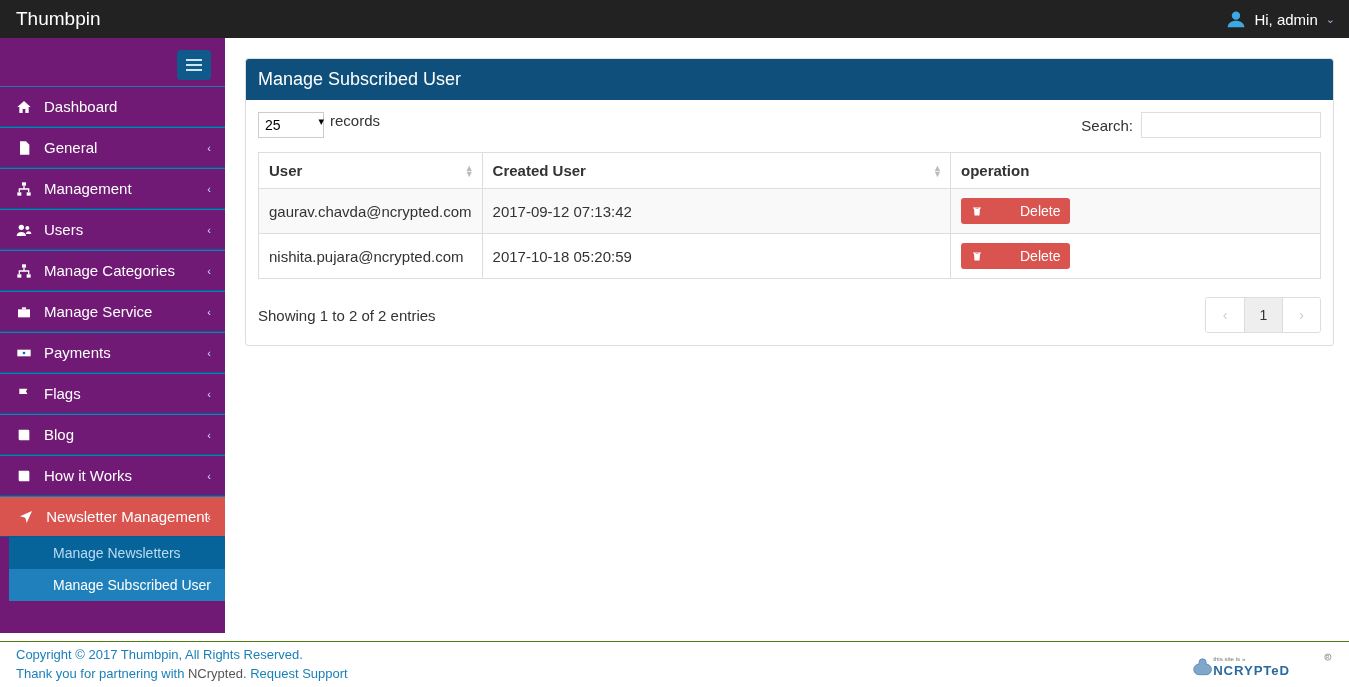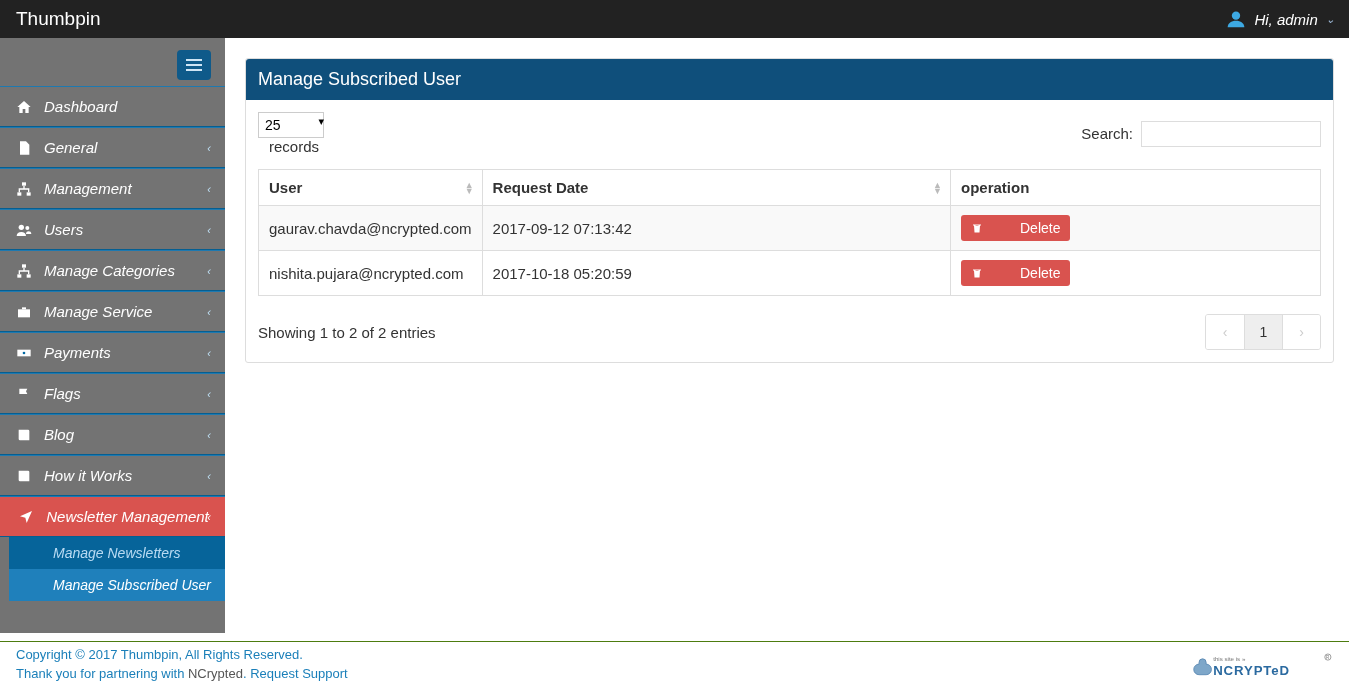--- a/index.html
+++ b/index.html
@@ -15,26 +15,26 @@
 }
 .topbar {
   height: 38px;
   background: #222222;
   display: flex;
   align-items: center;
   justify-content: space-between;
   padding: 0 14px 0 16px;
 }
 .brand { color: #fff; font-size: 19px; font-weight: 400; }
-.user-area { display: flex; align-items: center; color: #fff; font-size: 15px; cursor: pointer; font-style: italic; }
+.user-area { display: flex; align-items: center; color: #fff; font-size: 15px; cursor: pointer; }
 .user-area .avatar-icon { width: 20px; height: 20px; margin-right: 8px; fill: #3da9e3; }
 .user-area .chev { margin-left: 8px; font-size: 11px; color: #9bb6d4; }
 
 .layout { display: flex; height: 595px; }
-.sidebar { width: 225px; background: #737373; flex-shrink: 0; font-style: italic; }
+.sidebar { width: 225px; background: #701a75; flex-shrink: 0; }
 .hamburger-wrap { display:flex; justify-content:flex-end; padding:12px 14px 6px 0; }
 .hamburger {
   width: 34px; height: 30px; background:#0f5a8a; border-radius:4px;
   display:flex; align-items:center; justify-content:center; cursor:pointer;
 }
 .hamburger-lines { width:16px; height:2px; background:#cfe5f5; position:relative; }
 .hamburger-lines::before, .hamburger-lines::after {
   content:""; position:absolute; left:0; width:16px; height:2px; background:#cfe5f5;
 }
 .hamburger-lines::before { top:-5px; }
@@ -67,21 +67,21 @@
 
 .content { flex:1; background:#ffffff; padding:20px 15px 0 20px; overflow:auto; }
 .panel { border:1px solid #ddd; border-radius:3px; background:#fff; }
 .panel-header {
   background:#0f4f7b; color:#fff; padding:10px 12px; font-size:18px;
   border-radius:3px 3px 0 0;
 }
 .panel-body { padding:12px; }
 
 .controls-row { display:flex; align-items:center; justify-content:space-between; margin-bottom:14px; }
-.records-ctrl { display:flex; align-items:center; font-size:15px;flex-direction:column; }
+.records-ctrl { display:flex; font-size:15px; }
 .records-select {
   width:66px; height:26px; border:1px solid #ccc; background:#fff;
   font-size:14px; padding:2px 20px 2px 6px; margin-right:6px;
   appearance:none; position:relative;
 }
 .select-wrap { position:relative; display:inline-block; }
 .select-wrap::after {
   content:"▾"; position:absolute; right:6px; top:3px; font-size:11px; color:#000; pointer-events:none;
 }
 .search-ctrl { display:flex; align-items:center; font-size:15px; }
@@ -292,21 +292,21 @@
           <thead>
             <tr>
               <th style="width:210px">
                 <span>User</span>
                 <span class="sort-icons">
                     <span>▲</span>
                     <span>▼</span>
                   </span>
               </th>
               <th>
-                <span>Request Date</span>
+                <span>Created User</span>
                 <span class="sort-icons">
                     <span>▲</span>
                     <span>▼</span>
                   </span>
               </th>
               <th style="width:370px">
                 <span>operation</span>
               </th>
             </tr>
           </thead>

